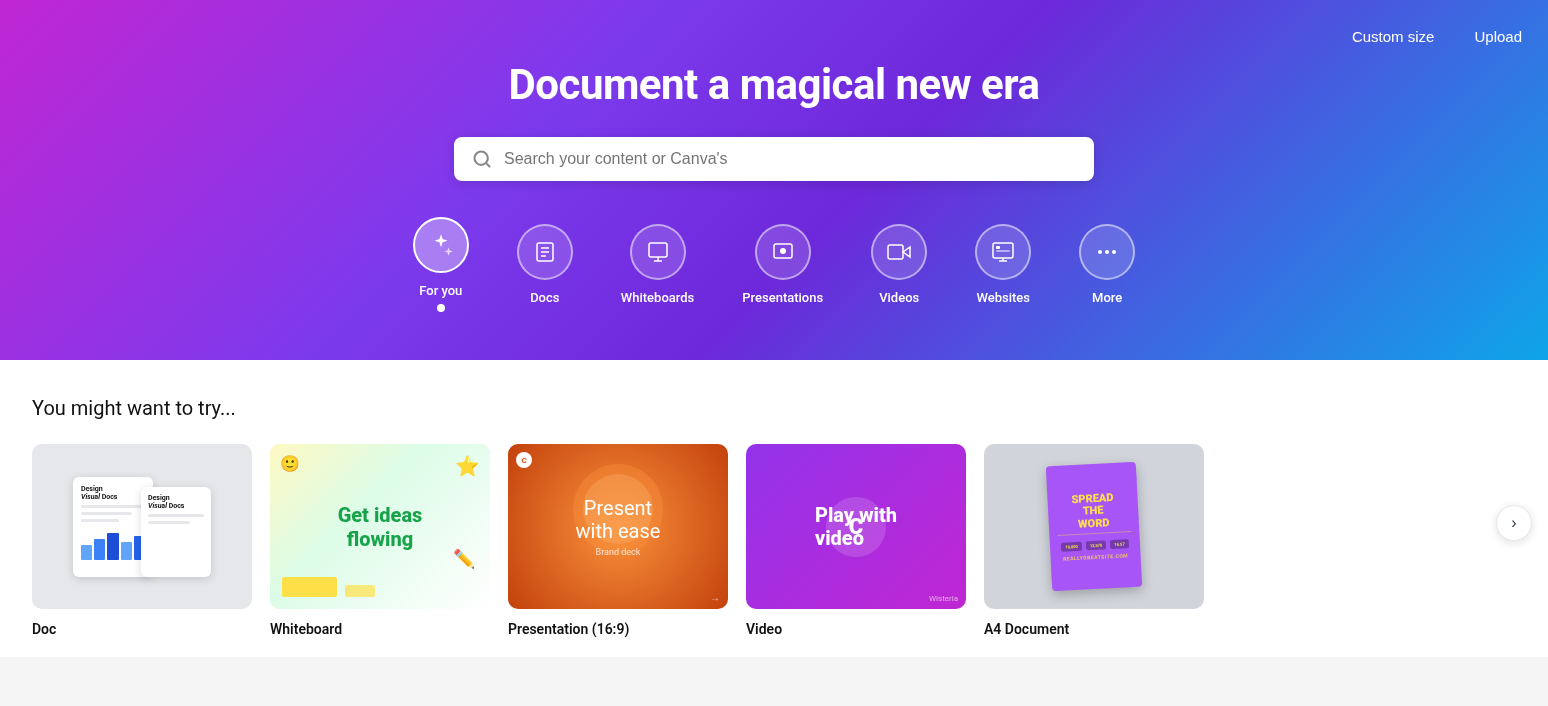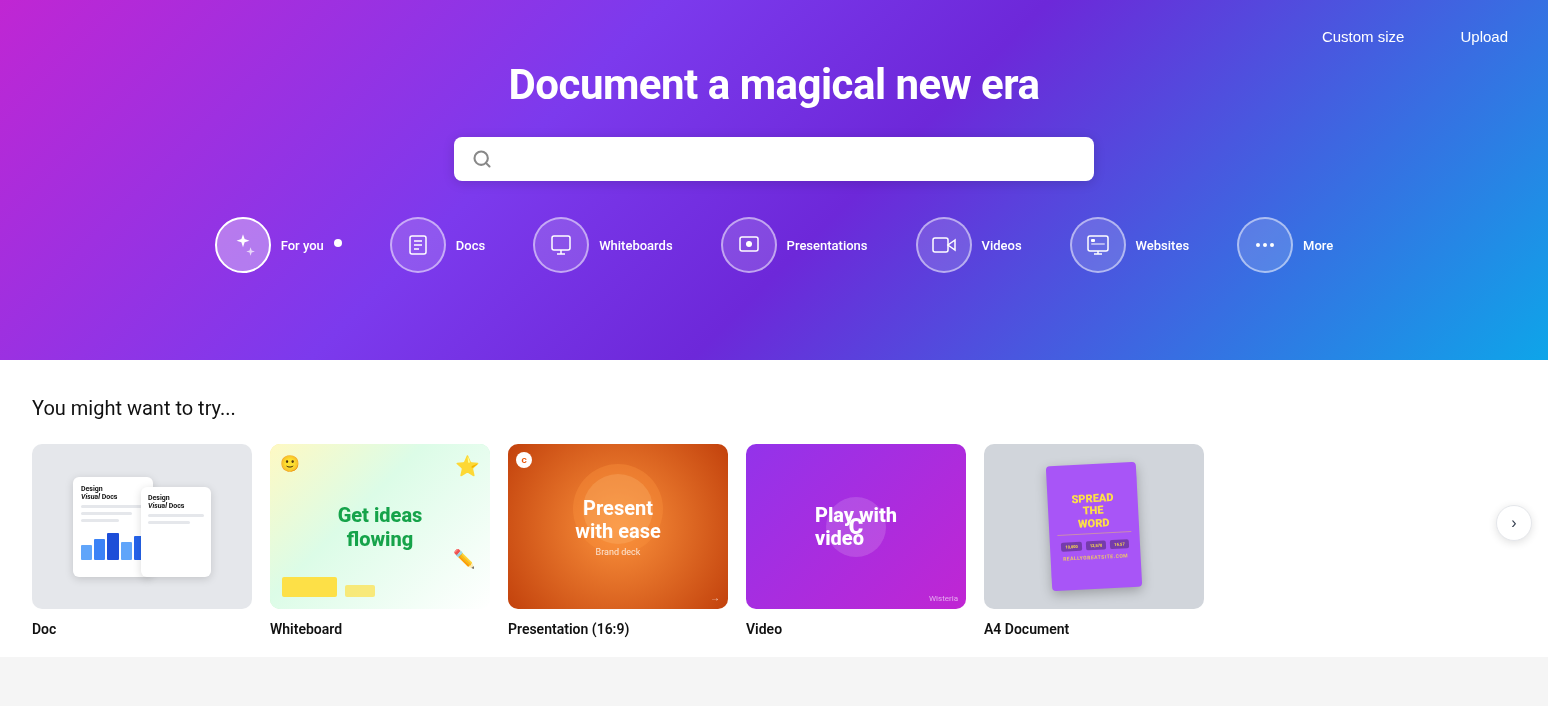--- a/index.html
+++ b/index.html
@@ -17,23 +17,23 @@
       position: relative;
       padding: 40px 24px 20px;
       display: flex;
       flex-direction: column;
       align-items: center;
     }
 
     .hero-top-actions {
       position: absolute;
       top: 24px;
-      right: 32px;
-      display: flex;
-      gap: 40px;
+      right: 18px;
+      display: flex;
+      gap: 24px;
     }
 
     .hero-top-btn {
       color: #fff;
       font-size: 15px;
       font-weight: 500;
       background: none;
       border: none;
       cursor: pointer;
       padding: 4px 8px;
@@ -79,21 +79,21 @@
     .category-nav {
       display: flex;
       gap: 48px;
       margin-top: 36px;
       align-items: center;
       justify-content: center;
     }
 
     .category-item {
       display: flex;
-      flex-direction: row;
+      flex-direction: column;
       align-items: center;
       gap: 10px;
       cursor: pointer;
     }
 
     .category-icon-circle {
       width: 56px;
       height: 56px;
       border-radius: 50%;
       background: rgba(255,255,255,0.2);
@@ -274,21 +274,21 @@
       background: radial-gradient(circle at 50% 50%, #fb923c, #c2410c);
       display: flex;
       flex-direction: column;
       align-items: center;
       justify-content: center;
       gap: 4px;
     }
 
     .pres-text {
       font-size: 20px;
-      font-weight: 700;
+      font-weight: 400;
       color: #fff;
       text-align: center;
       line-height: 1.15;
       z-index: 2;
       position: relative;
     }
 
     .pres-sub {
       font-size: 9px;
       color: rgba(255,255,255,0.8);
@@ -494,20 +494,21 @@
     <button class="hero-top-btn">Upload</button>
   </div>
 
   <h1 class="hero-title">Document a magical new era</h1>
 
   <div class="search-bar">
     <svg class="search-icon-svg" width="20" height="20" viewBox="0 0 24 24" fill="none" stroke="#888" stroke-width="2.5" stroke-linecap="round" stroke-linejoin="round">
       <circle cx="11" cy="11" r="8"></circle>
         <line x1="21" y1="21" x2="16.65" y2="16.65"></line>
     </svg>
+    <input type="text" placeholder="Search your content or Canva's" style="">
   </div>
 
   <nav class="category-nav">
 
     <div class="category-item active">
       <div class="category-icon-circle">
         <svg width="26" height="26" viewBox="0 0 24 24" fill="white">
           <path d="M12 2l1.5 4.5L18 8l-4.5 1.5L12 14l-1.5-4.5L6 8l4.5-1.5z"></path>
           <path d="M19 14l1 3 3 1-3 1-1 3-1-3-3-1 3-1z" opacity="0.7"></path>
         </svg>

